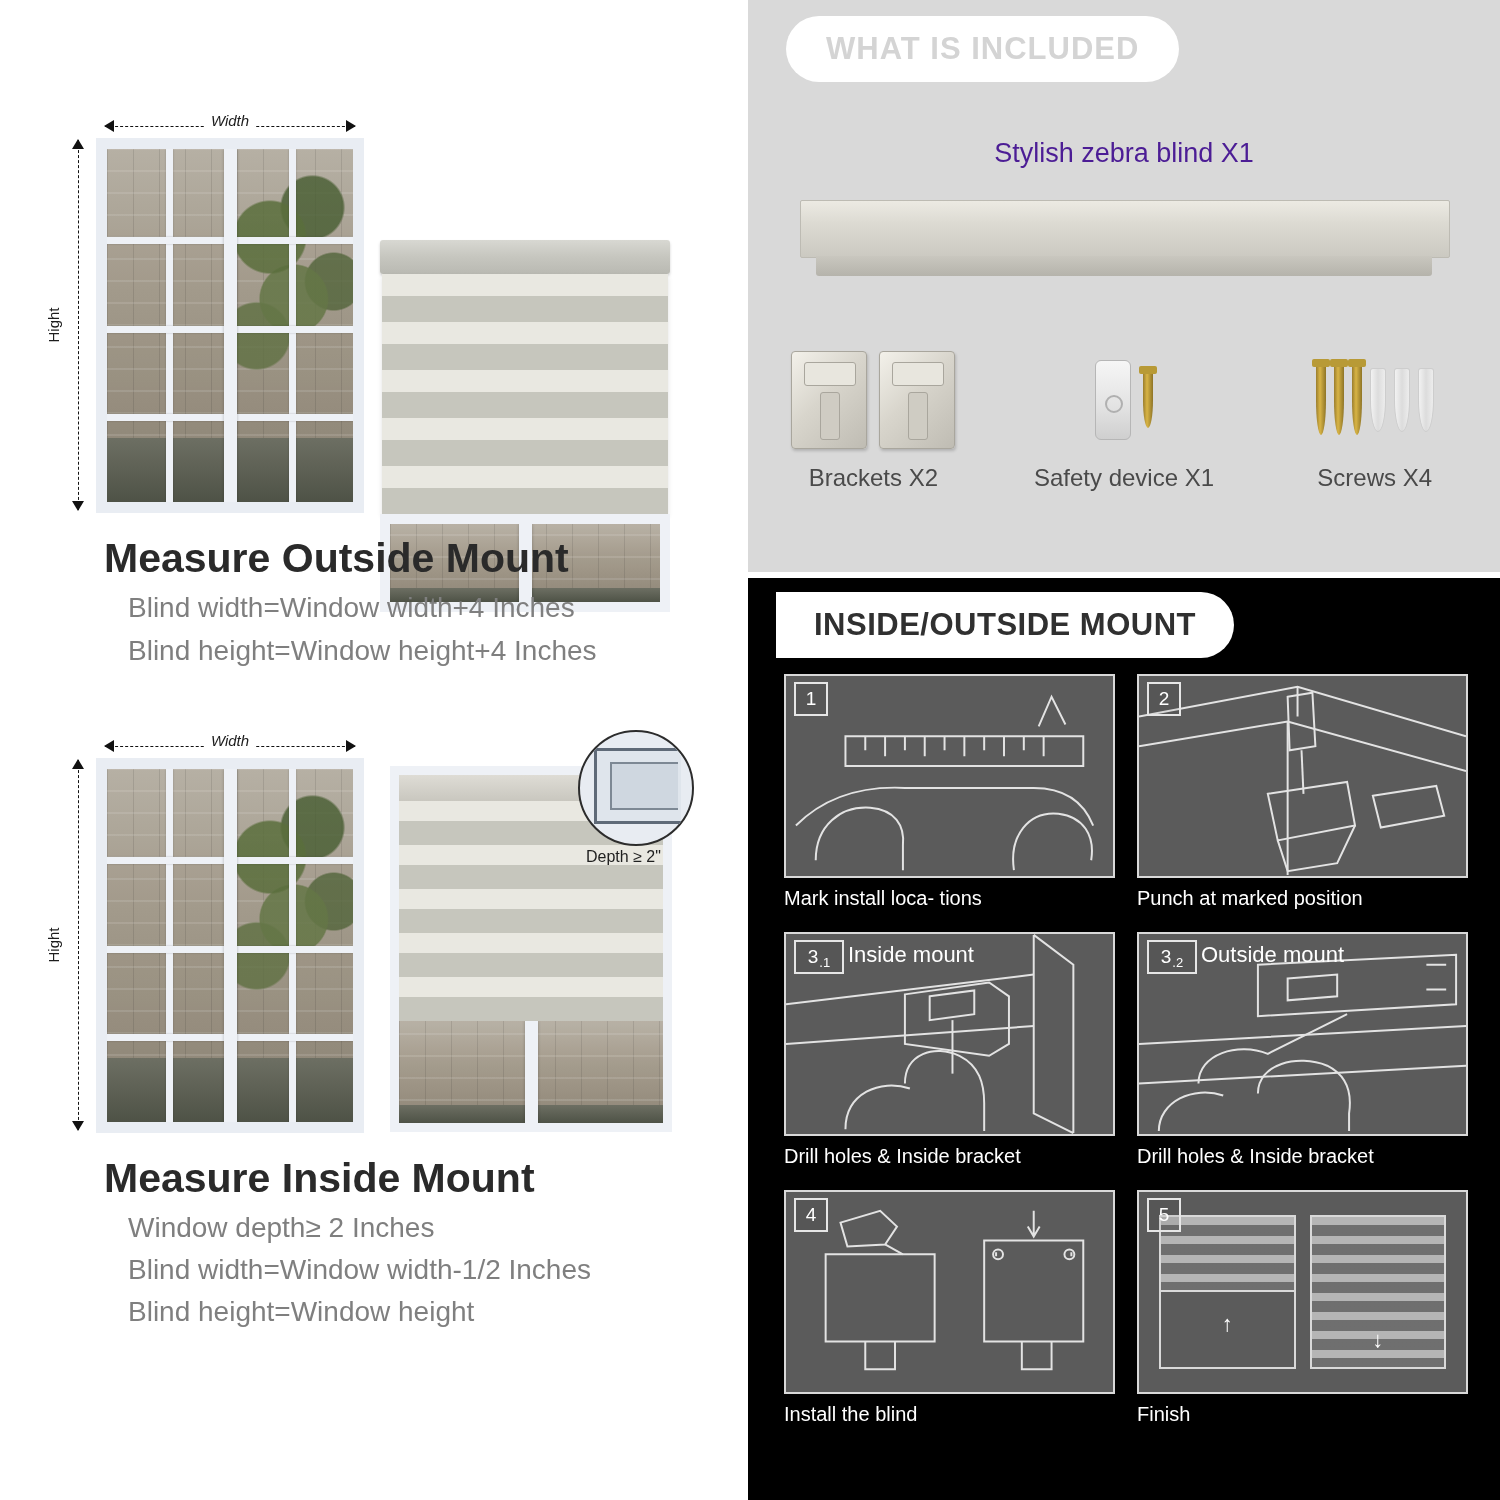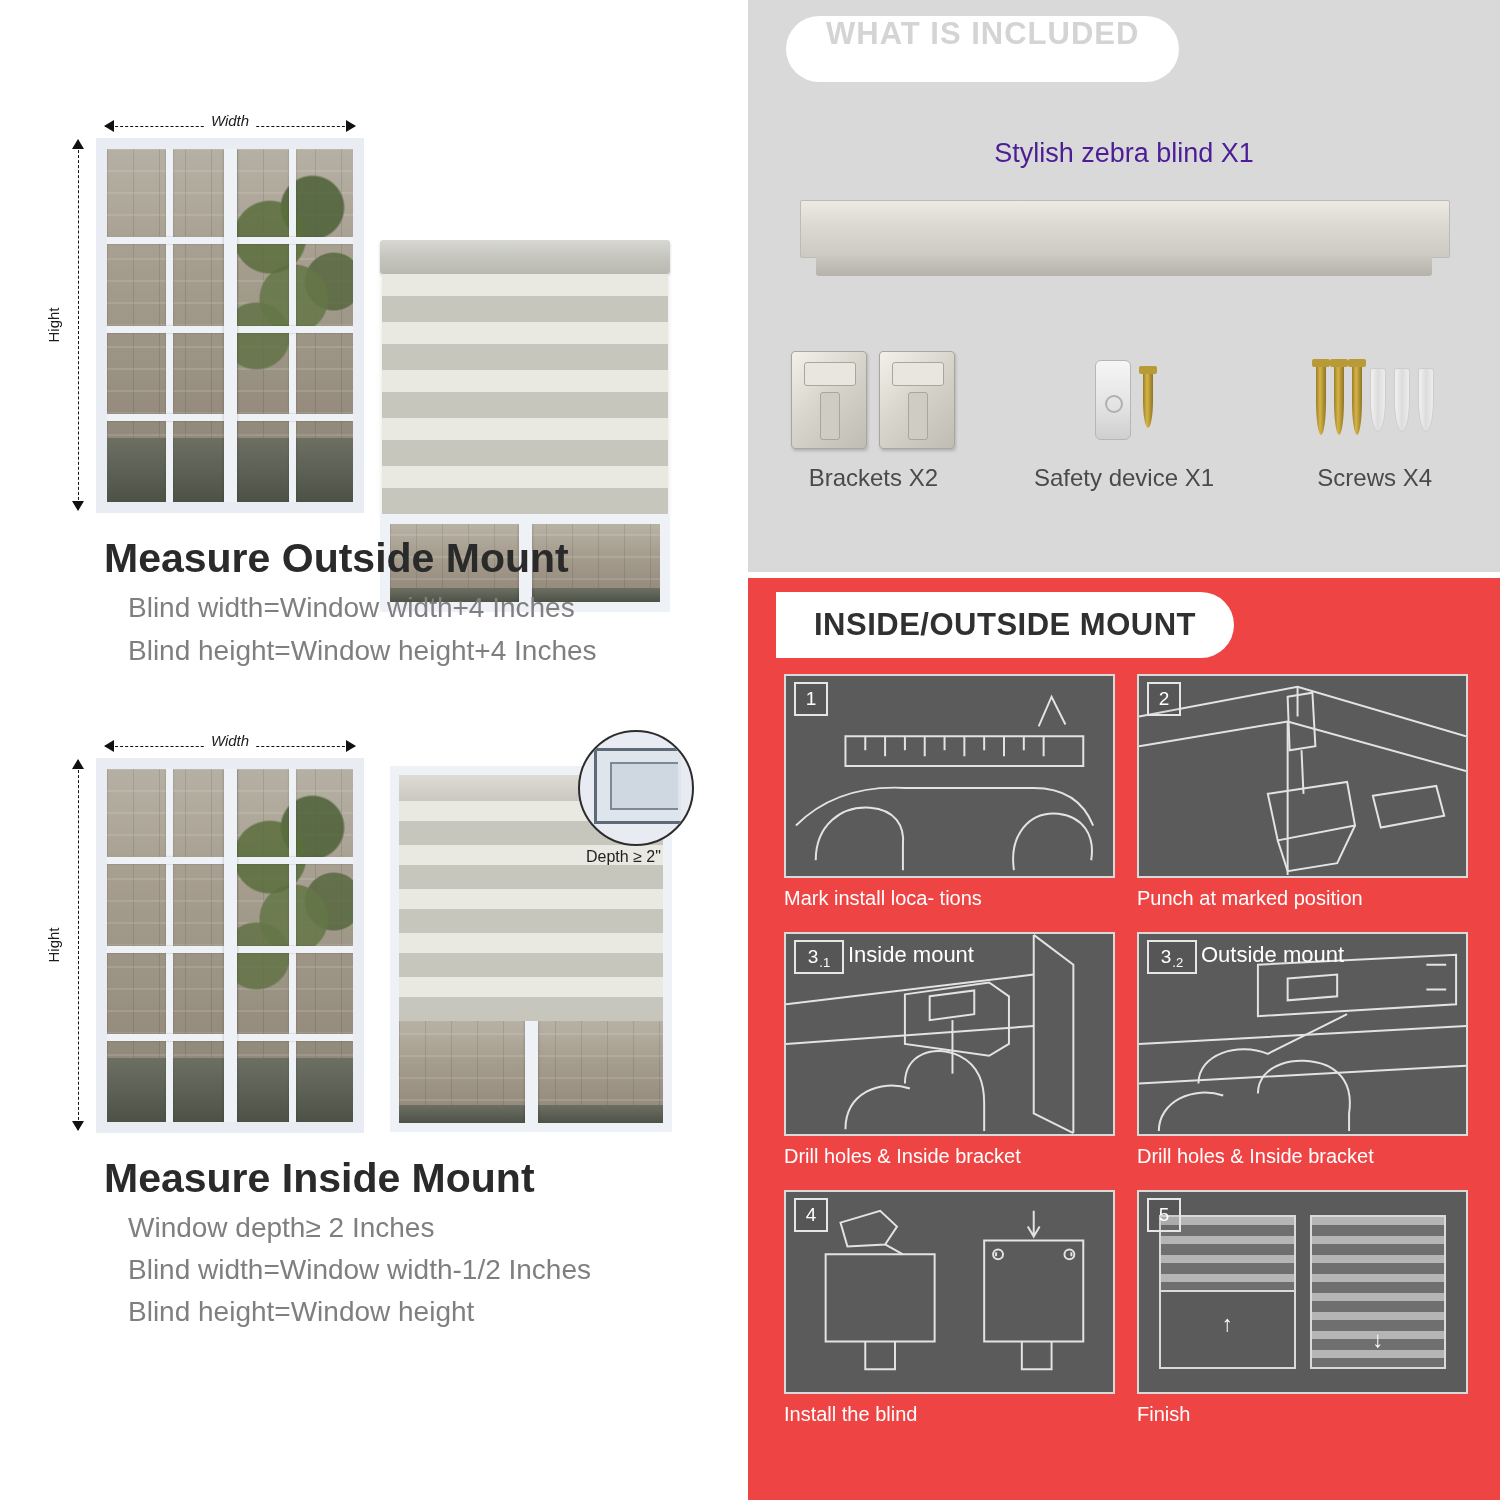--- a/index.html
+++ b/index.html
@@ -262,20 +262,21 @@
     left: 0; top: 0;
     width: 752px; height: 572px;
     background: #d9d9d9;
   }
   .incl-banner {
     position: absolute;
     left: 38px;
     top: 16px;
     height: 66px;
     display: flex;
+    align-items: center;
     padding: 0 40px;
     background: #ffffff;
     border-radius: 34px;
     color: #d4d4d4;
     font-size: 31px;
     font-weight: bold;
     letter-spacing: 1px;
   }
   .incl-title {
     position: absolute;
@@ -388,21 +389,21 @@
     font-size: 24px;
     color: #4a4a4a;
     margin-top: 4px;
   }
 
   
   .mount-panel {
     position: absolute;
     left: 0; top: 578px;
     width: 752px; height: 922px;
-    background: #ef4444;
+    background: #000000;
   }
   .mount-banner {
     position: absolute;
     left: 28px;
     top: 14px;
     height: 66px;
     display: flex;
     align-items: center;
     padding: 0 38px;
     background: #ffffff;

